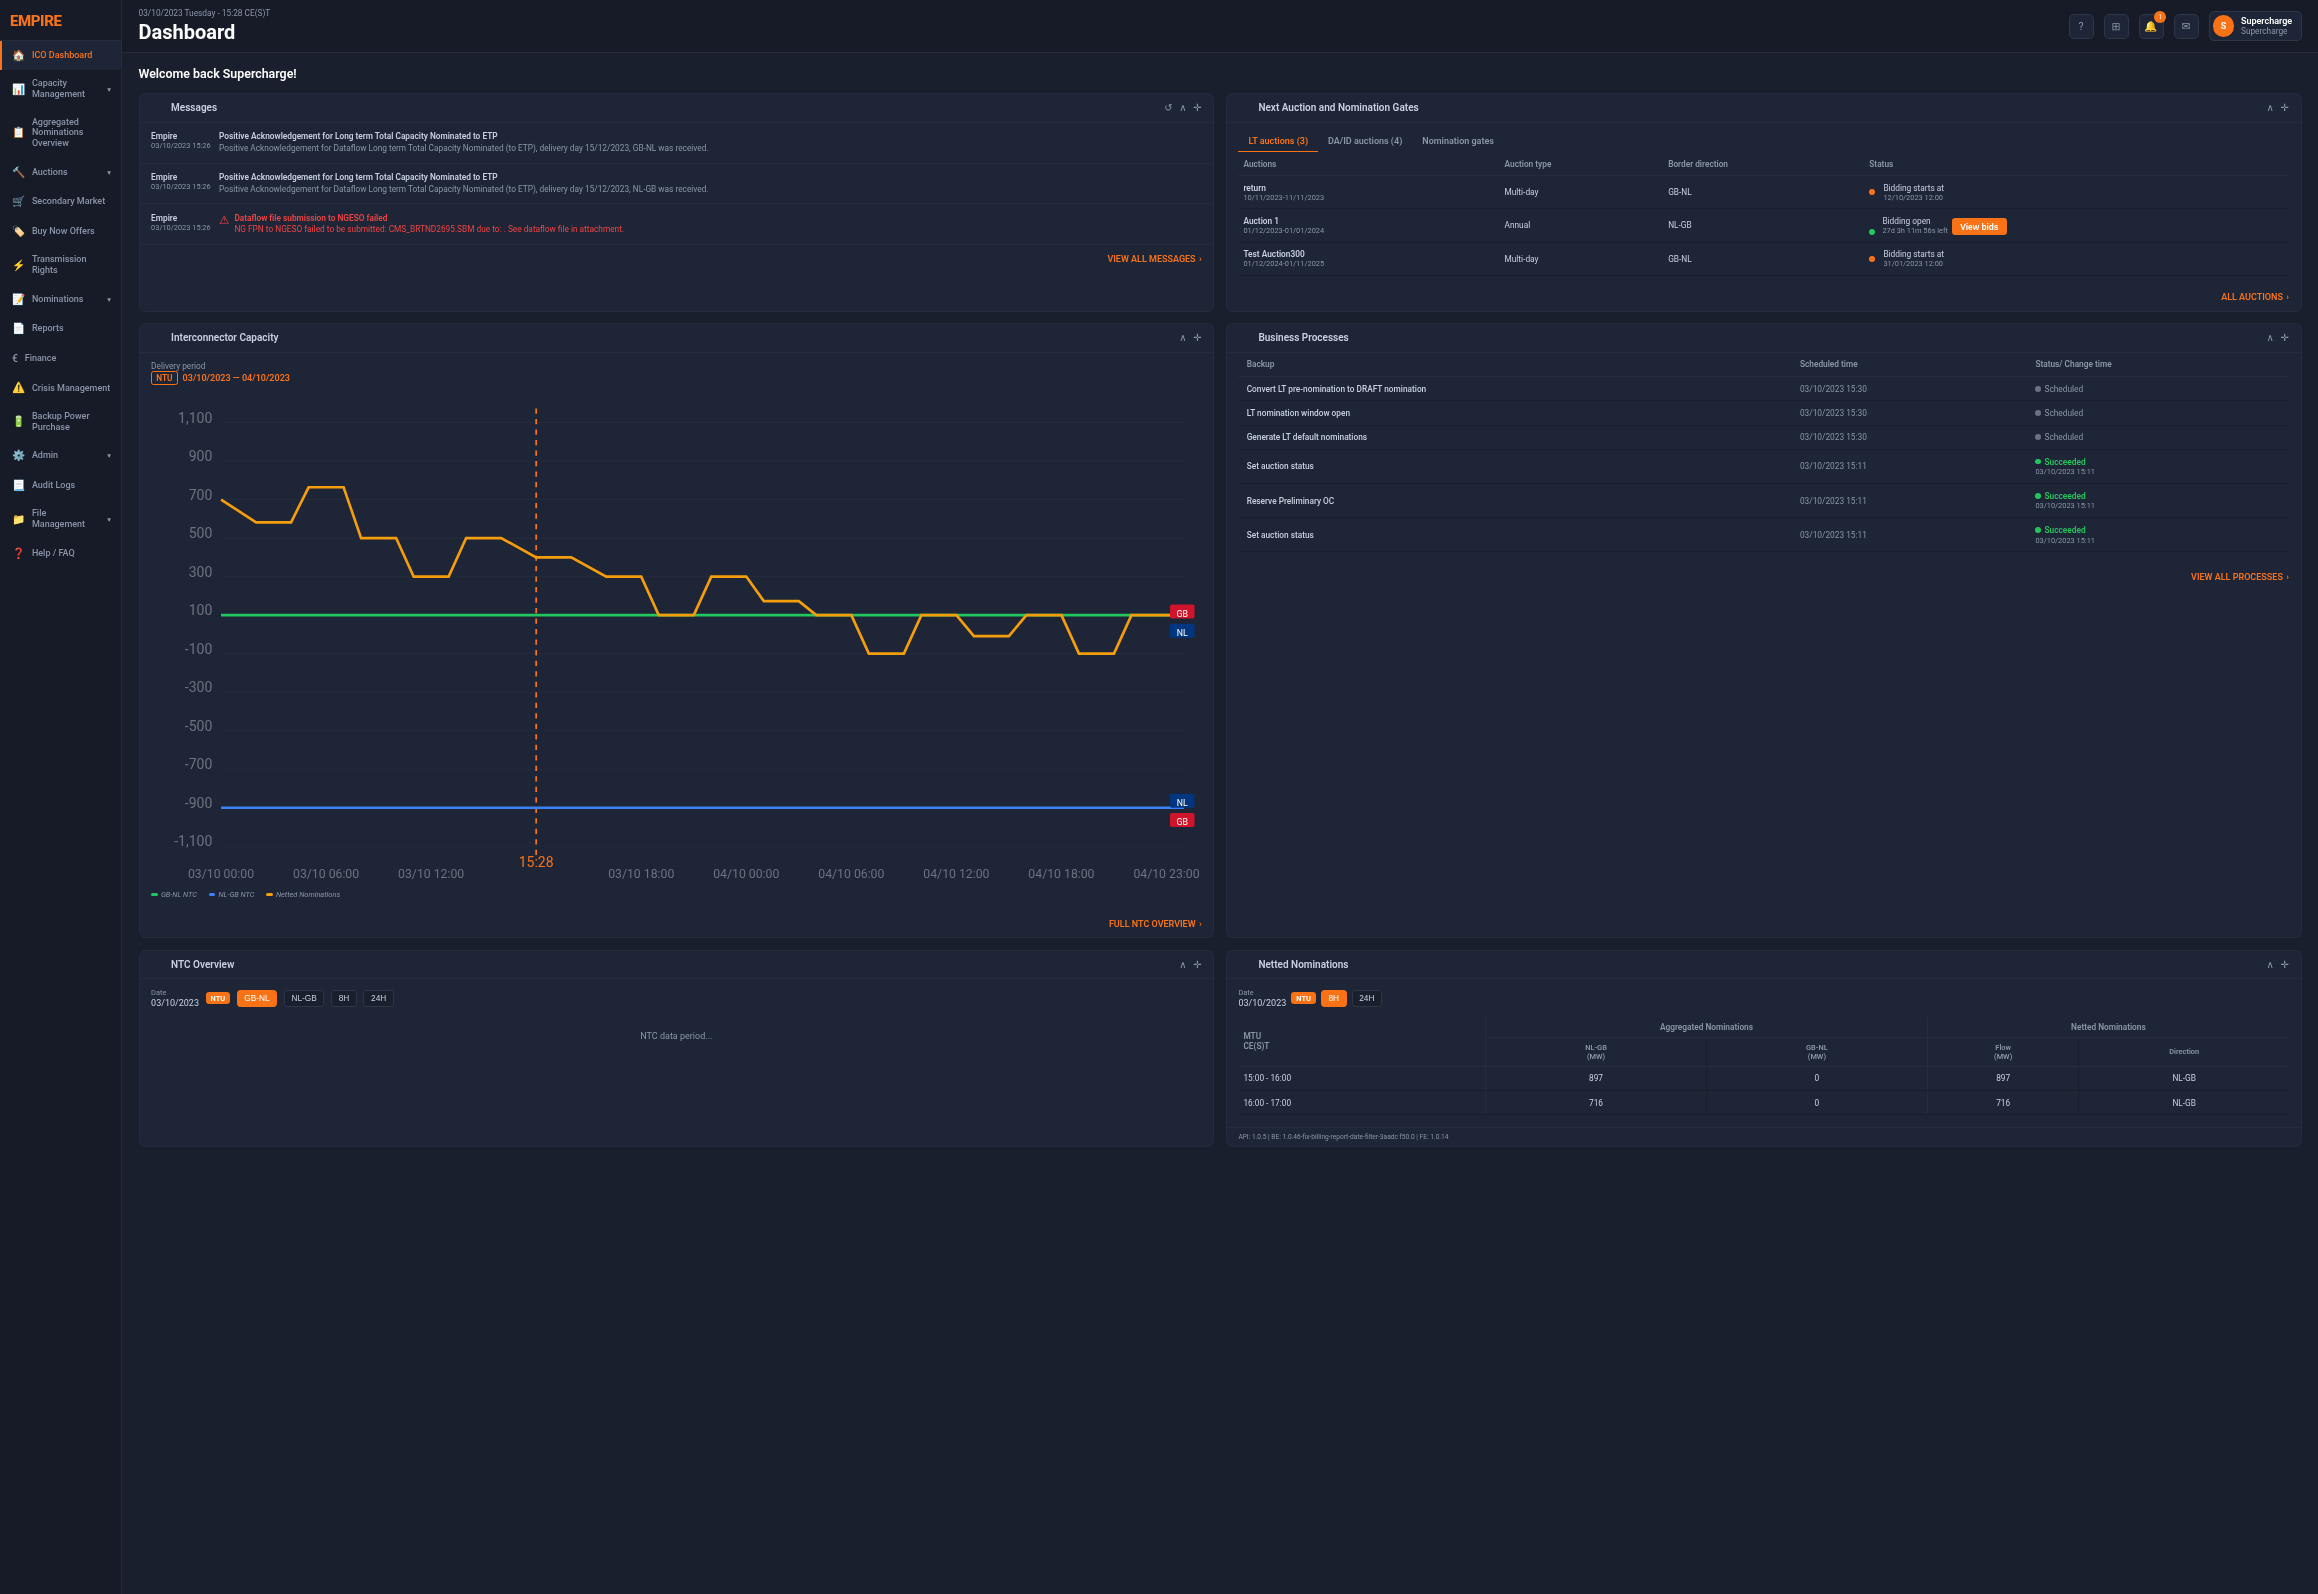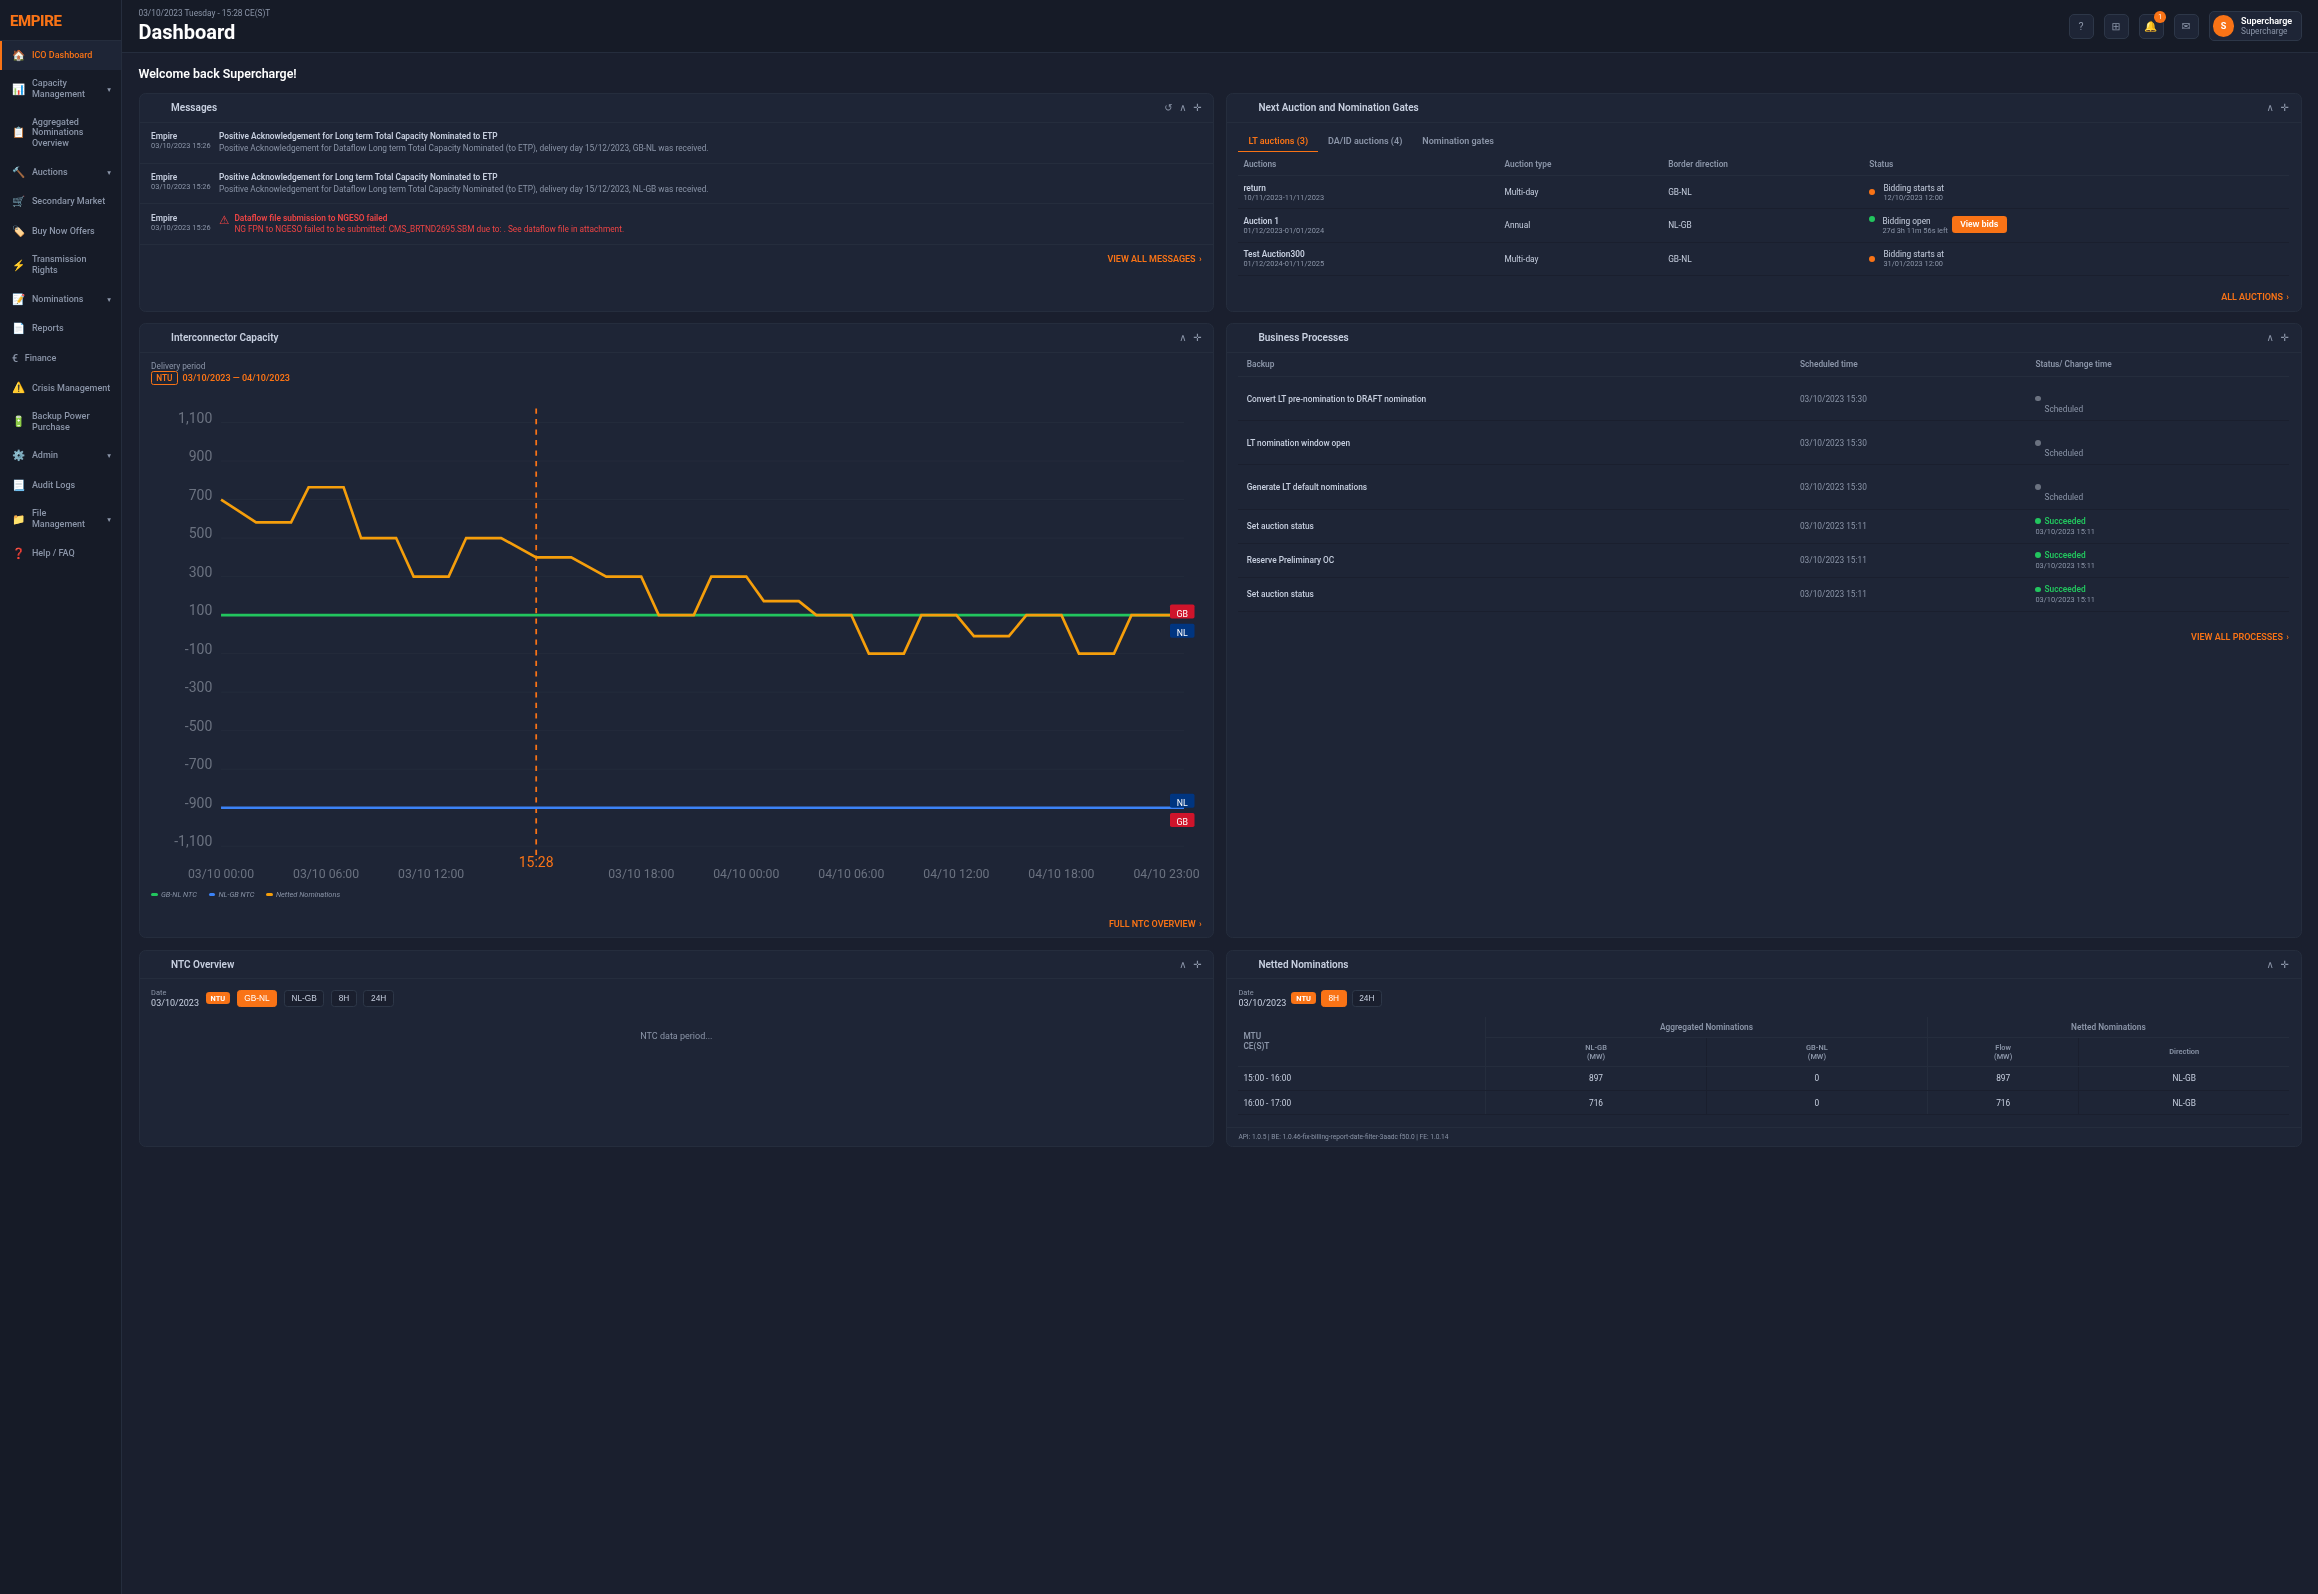--- a/index.html
+++ b/index.html
@@ -195,21 +195,21 @@
     
     .process-table { width: 100%; border-collapse: collapse; }
     .process-table th {
       padding: 6.6px 8.3px; font-size: 8.3px; font-weight: 600;
       color: #8b95a8; border-bottom: 0.8px solid #252d3d; text-align: left;
     }
     .process-table td {
       padding: 6.6px 8.3px; font-size: 8.3px; border-bottom: 0.8px solid #1a1f2e;
     }
     .succeeded { color: #22c55e; font-weight: 600; }
-    .scheduled { color: #8b95a8; margin-top: 20px; }
+    .scheduled { color: #8b95a8; }
     .view-all-processes {
       display: flex; align-items: center; justify-content: flex-end;
       gap: 3.3px; padding: 8.3px 11.6px;
       color: #f97316; font-size: 9px; font-weight: 600; cursor: pointer;
     }
     
     .ntc-controls { display: flex; gap: 5px; align-items: center; padding: 8.3px 11.6px; }
     .date-badge {
       background: #f97316; color: #fff;
       border-radius: 3.3px; padding: 1.7px 5px; font-size: 7.4px; font-weight: 700;
@@ -458,21 +458,21 @@
     </td>
   </tr>
                   <tr>
     <td>
       <div style="font-weight:600;color:#c8d0e0">Auction 1</div>
       <div style="color:#8b95a8;font-size:7.4px">01/12/2023-01/01/2024</div>
     </td>
     <td>Annual</td>
     <td>NL-GB</td>
     <td>
-      <div style="display:flex;align-items:flex-start;gap:4px">
+      <div style="display:flex;align-items:flex-end;gap:4px">
         <span class="status-dot green"></span>
         <div>
           <div>Bidding open</div>
           <div style="color:#8b95a8;font-size:7.4px">27d 3h 11m 56s left</div>
         </div>
         <button class="bid-btn">View bids</button>
       </div>
     </td>
   </tr>
                   <tr>

